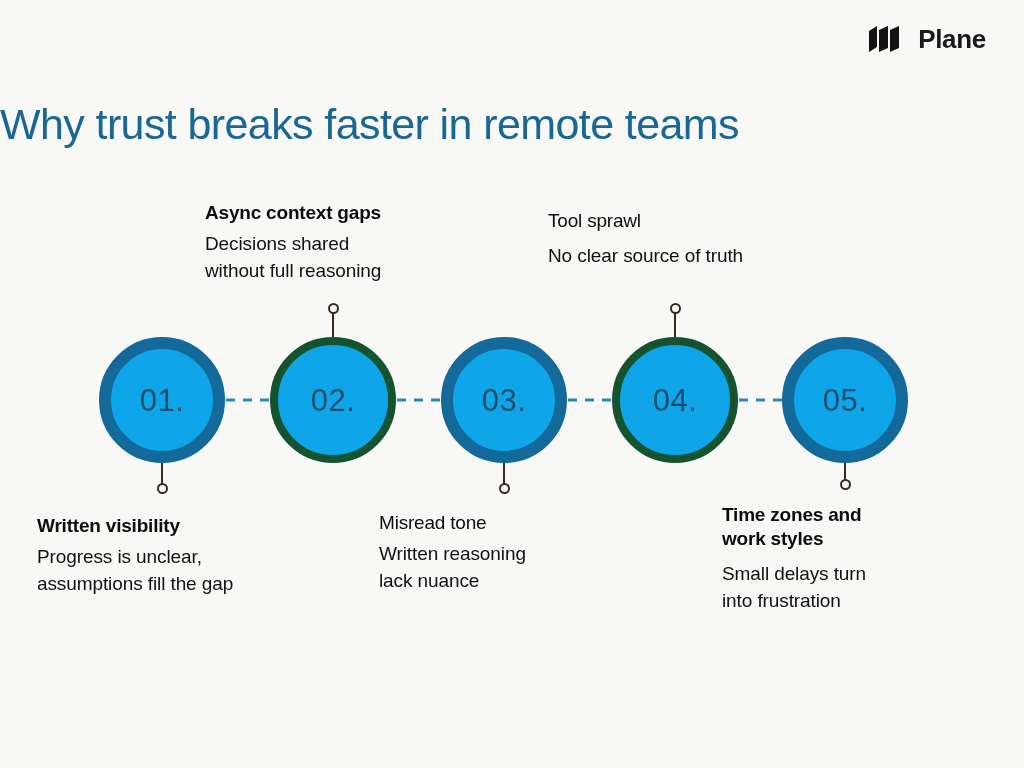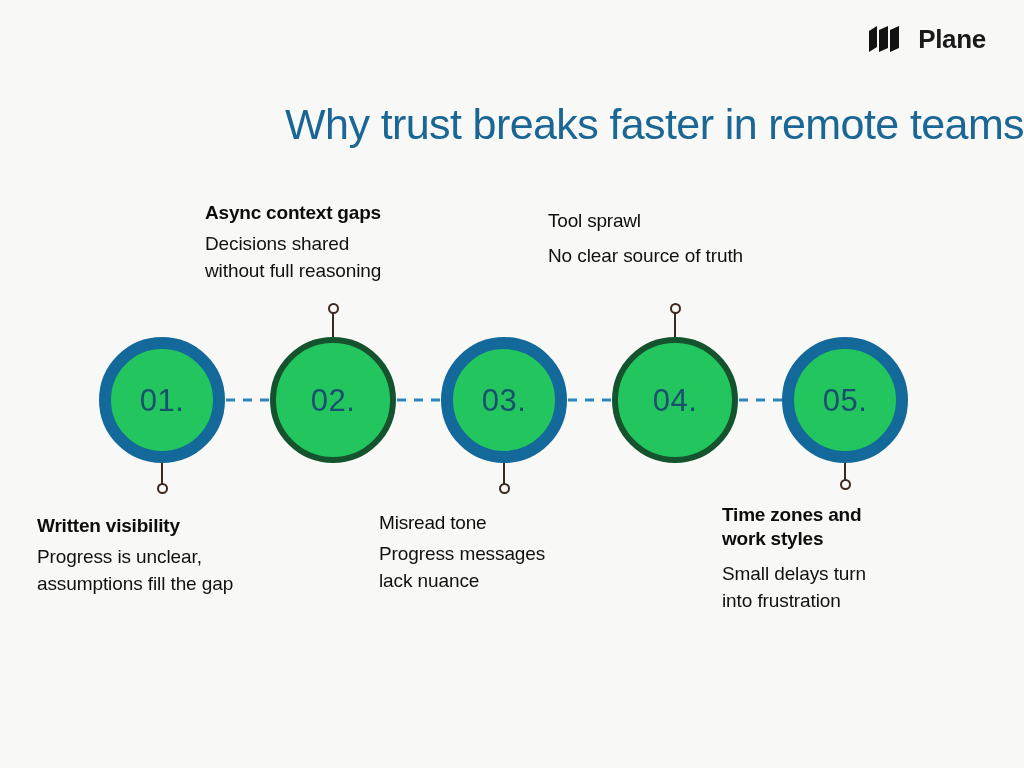--- a/index.html
+++ b/index.html
@@ -18,40 +18,40 @@
   }
   .brand-mark { display:block; }
   .brand-name {
     font-size:26px; font-weight:600; color:#1a1a1a;
     letter-spacing:-0.3px; line-height:1;
   }
 
   
   .title {
     position:absolute; top:100px; left:0; width:1024px;
-    text-align:right;
+    text-align:left;
     font-size:43px; font-weight:500; letter-spacing:-0.6px;
     color:#1a6694; line-height:1.12;
   }
 
   
   .timeline { position:absolute; top:0; left:0; width:1024px; height:768px; }
 
   .dashes { position:absolute; left:0; top:0; }
 
   .node {
     position:absolute;
     width:126px; height:126px;
     border-radius:50%;
-    background:#22c55e;
+    background:#0ea5e9;
     display:flex; align-items:center; justify-content:center;
     z-index:3;
   }
   .node.dark  { border:12px solid #14699b; }
-  .node.light { border:6px solid #14532d; }
+  .node.light { border:8px solid #14532d; }
   .node-num {
     font-size:31px; font-weight:400; color:#1a4f70;
     letter-spacing:0.5px; line-height:1;
   }
 
   
   .stem {
     position:absolute; width:2px; background:#3a2a1e; z-index:2;
   }
   .stem-dot {
@@ -126,21 +126,21 @@
     </div>
 
     <div class="stem" style="left:503px; top:462px; height:26px;"></div>
     <div class="stem-dot" style="left:498.5px; top:483px;"></div>
     <div class="node dark" style="left:441px; top:337px;">
       <span class="node-num">03.</span>
     </div>
     <div class="caption" style="left:379px; top:511px; width:250px;">
       <div class="cap-title light-weight">Misread tone</div>
       <div class="cap-desc">
-        <div>Progress messages</div>
+        <div>Written reasoning</div>
         <div>lack nuance</div>
       </div>
     </div>
 
     <div class="stem" style="left:674px; top:313px; height:26px;"></div>
     <div class="stem-dot" style="left:669.5px; top:303px;"></div>
     <div class="node light" style="left:612px; top:337px;align-items:center;">
       <span class="node-num">04.</span>
     </div>
     <div class="caption" style="left:548px; top:209px; width:255px;">

